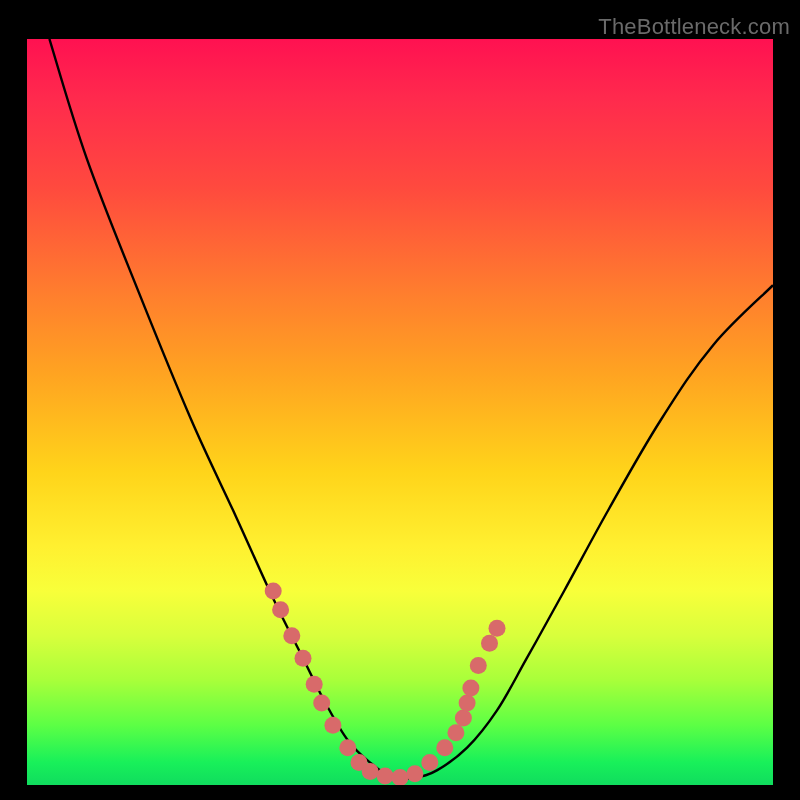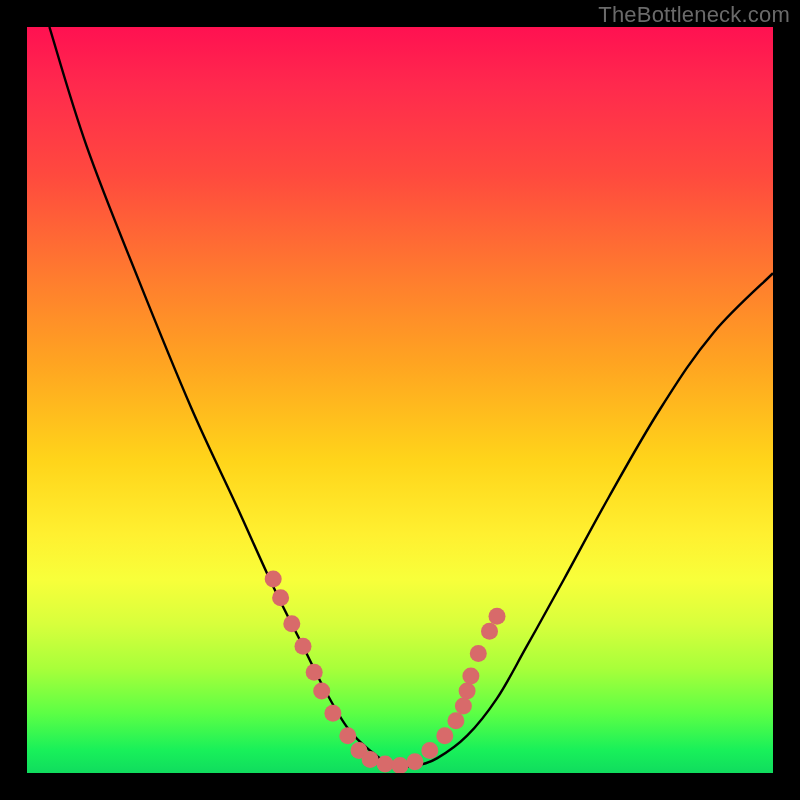--- a/index.html
+++ b/index.html
@@ -8,20 +8,21 @@
     width: 800px;
     height: 800px;
     overflow: hidden;
     background: #000;
     font-family: Arial, Helvetica, sans-serif;
   }
   .frame {
     position: absolute;
     inset: 0;
     background: #000;
+    margin-top: 12px;
   }
   .plot {
     position: absolute;
     left: 27px;
     top: 27px;
     width: 746px;
     height: 746px;
     
     background: linear-gradient(
       to bottom,

